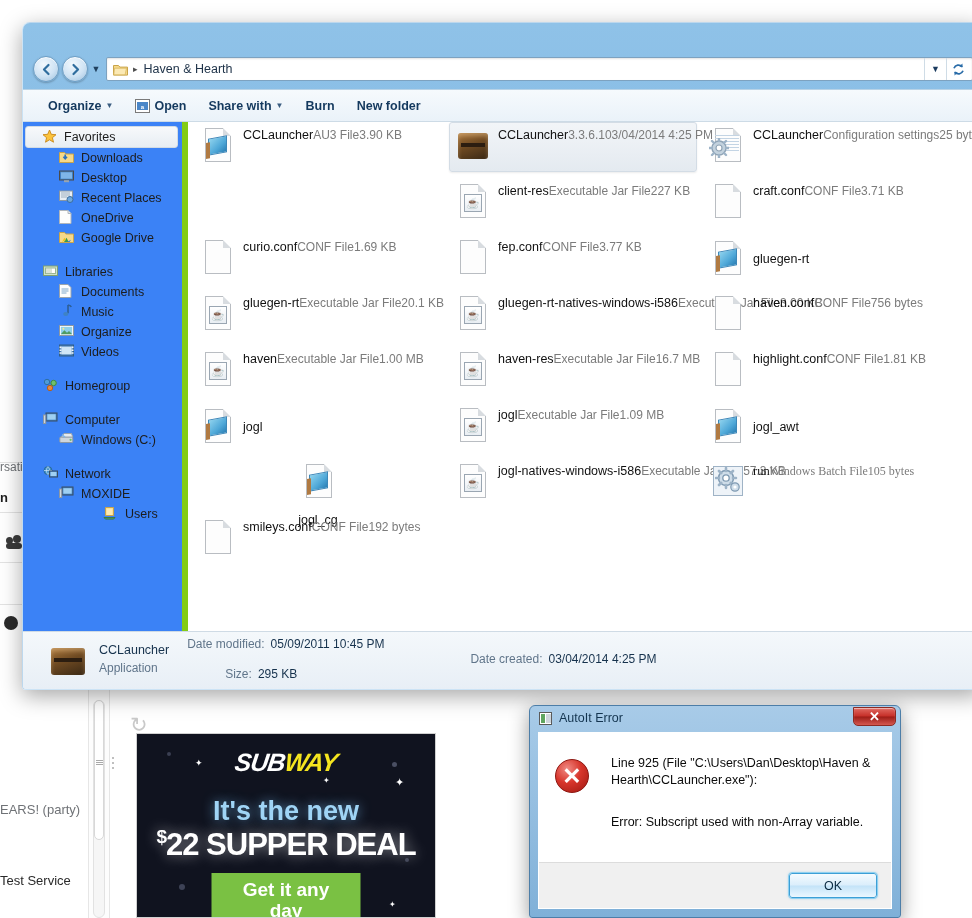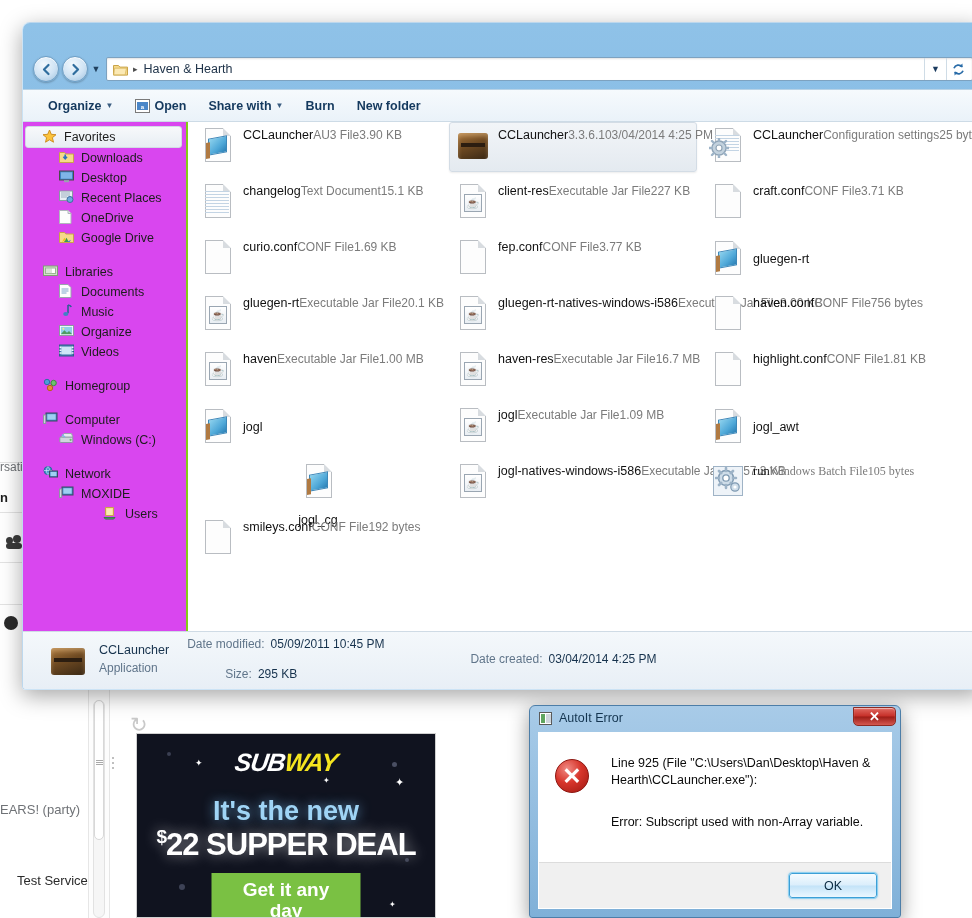--- a/index.html
+++ b/index.html
@@ -172,22 +172,22 @@
     padding: 4px 11px; font-size:12.5px; color:#14395e; cursor:pointer;
     white-space:nowrap;
     font-weight:bold;
   }
   .cmd-caret { font-size:8px; color:#3a5d80; }
 
   .content-split { position:absolute; left:0; right:0; top:32px; bottom:58px; display:flex; }
 
   
   .sidebar {
-    width: 165px; flex:none; background:#d946ef;
-    border-right:2px solid #84cc16;
+    width: 165px; flex:none; background:#3b82f6;
+    border-right:6px solid #84cc16;
     padding-top: 4px; overflow:hidden;
   }
   .nav-node {
     display:flex; align-items:center; height:20px; padding-left: 20px; gap:6px;
     font-size:12.5px; color:#1d1d1d; cursor:pointer; white-space:nowrap;
   }
   .nav-node.child { padding-left: 36px; }
   .nav-node.grandchild { padding-left: 80px; }
   .nav-node.selected {
     background: linear-gradient(180deg,#f7f9fb 0%, #e7edf3 100%);
@@ -346,21 +346,21 @@
   <div class="bg-people-icon">
     <i style="left:0;top:2px;width:7px;height:7px;"></i>
     <i style="left:7px;top:0;width:8px;height:8px;"></i>
     <i style="left:0;top:8px;width:16px;height:6px;border-radius:4px;"></i>
   </div>
 
   <div class="bg-f-circle"></div>
   <div class="bg-txt" style="left:22px;top:617px;font-size:12px;color:#4a4a4a;">F</div>
 
   <div class="bg-txt" style="left:0;top:802px;font-size:13px;">EARS! (party)</div>
-  <div class="bg-txt" style="left:0;top:873px;font-size:13px;color:#2a2a2a;padding-left:17px;">Test Service</div>
+  <div class="bg-txt" style="left:0;top:873px;font-size:13px;color:#2a2a2a;">Test Service</div>
 
   <div class="bg-browser-edge"></div>
   <div class="bg-scroll-track"></div>
   <div class="bg-scroll-thumb"></div>
   <div class="bg-scroll-grip">
     <span></span>
       <span></span>
       <span></span>
   </div>
   <div class="bg-dots">
@@ -651,36 +651,20 @@
       <div class="filelist">
         <div class="col-wrap">
 
           <div class="file-item" style="left:6px;  top:0px;">
             <span class="fi-icon">
                 <span class="pgicon"></span>
                 <span class="blue-book"></span>
               </span>
             <span class="fi-text"><span class="fi-name">CCLauncher</span><span class="fi-meta">AU3 File</span><span class="fi-meta">3.90 KB</span></span>
           </div>
-          <div class="file-item" style="left:6px;  top:56px;">
-            <span class="fi-icon">
-                <span class="pgicon"></span>
-                <span class="lines">
-                  <span></span>
-                  <span></span>
-                  <span></span>
-                  <span></span>
-                  <span></span>
-                  <span></span>
-                  <span></span>
-                  <span></span>
-                </span>
-              </span>
-            <span class="fi-text"><span class="fi-name">changelog</span><span class="fi-meta">Text Document</span><span class="fi-meta">15.1 KB</span></span>
-          </div>
           <div class="file-item" style="left:6px;  top:112px;">
             <span class="fi-icon">
                 <span class="pgicon"></span>
               </span>
             <span class="fi-text"><span class="fi-name">curio.conf</span><span class="fi-meta">CONF File</span><span class="fi-meta">1.69 KB</span></span>
           </div>
           <div class="file-item" style="left:6px;  top:168px;">
             <span class="fi-icon">
                 <span class="pgicon"></span>
                 <span class="jar-badge">☕</span>

